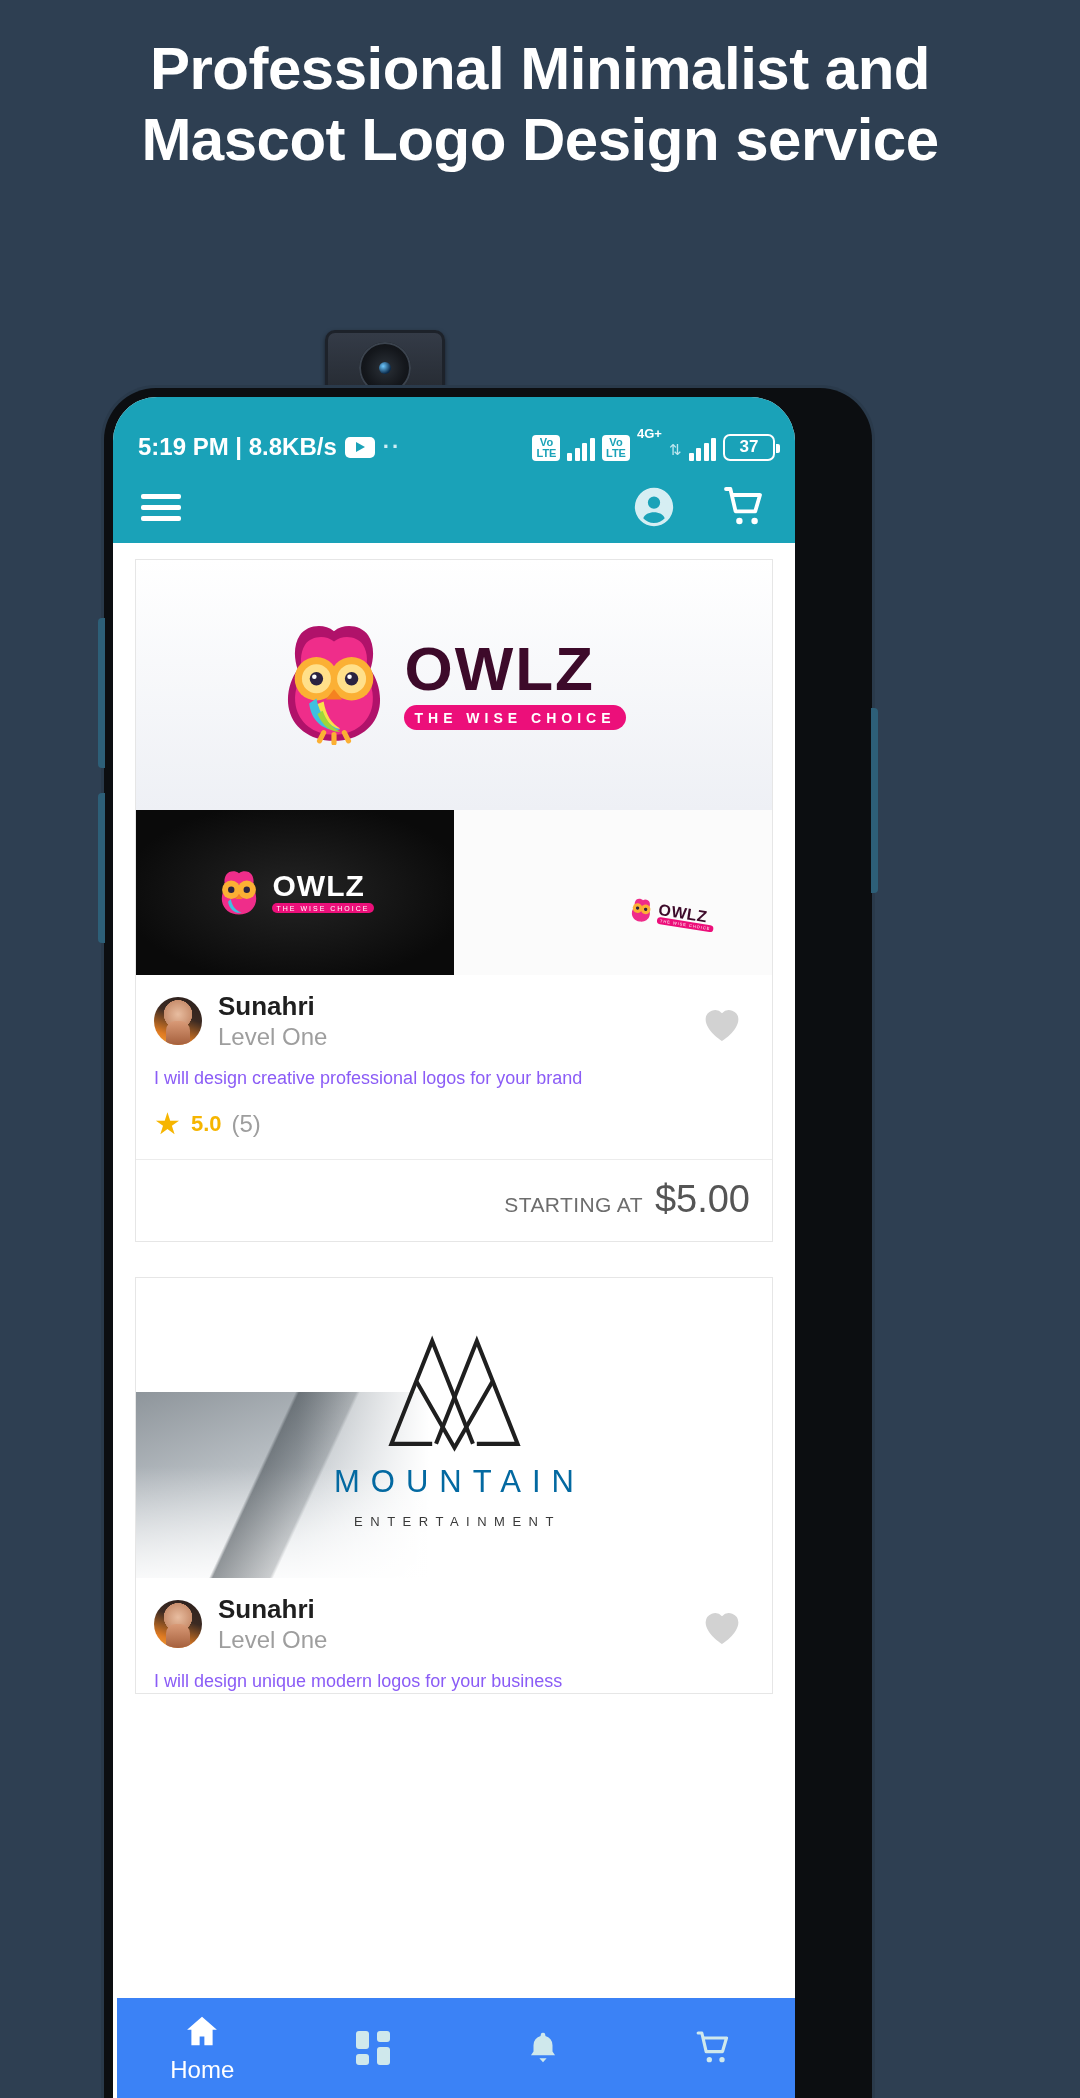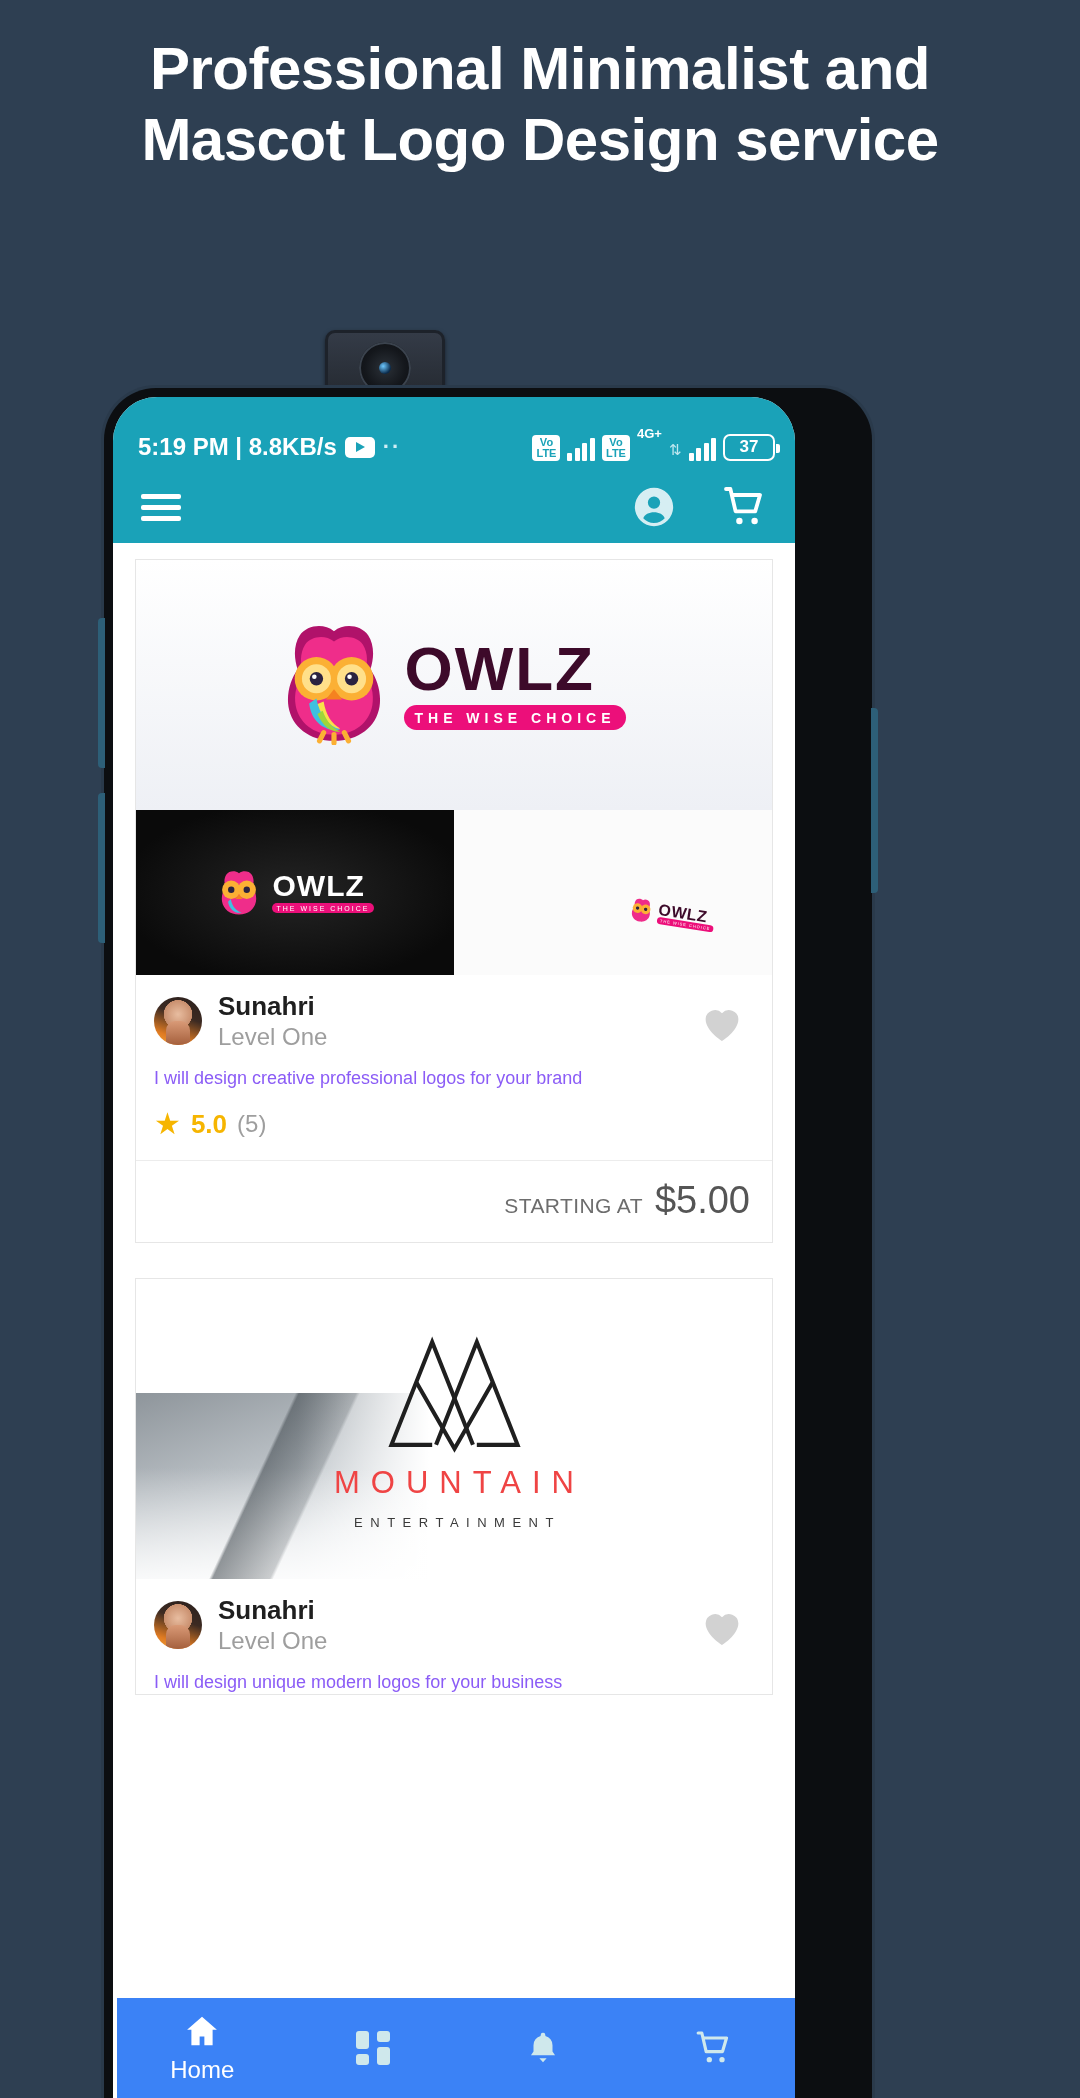--- a/index.html
+++ b/index.html
@@ -249,21 +249,21 @@
     content:""; position:absolute; left:0; bottom:0;
     width:100%; height:100%;
     background:
       linear-gradient(115deg, transparent 42%, rgba(60,68,74,.55) 43%, rgba(60,68,74,.25) 58%, transparent 59%),
       linear-gradient(to top, rgba(255,255,255,.85), transparent 60%);
   }
   .mtn-mark { width: 165px; height: 125px; position: relative; z-index: 2; }
   .mtn-name {
     position: relative; z-index: 2;
     font-size: 31px; letter-spacing: 11px;
-    color: #ef4444; margin-top: 12px; padding-left: 11px;
+    color: #0369a1; margin-top: 12px; padding-left: 11px;
   }
   .mtn-sub {
     position: relative; z-index: 2;
     font-size: 13px; letter-spacing: 7.5px;
     color: #3a3a3a; margin-top: 14px; padding-left: 7px;
   }
 
   
   .seller-row {
     display: flex; align-items: center;
@@ -292,21 +292,21 @@
   .gig-title {
     font-size: 18px; color: #8b5cf6; line-height: 1.32;
     padding: 10px 18px 0 18px;
   }
   .rating-row {
     display: flex; align-items: center; gap: 10px;
     padding: 18px 18px 20px 18px;
     border-bottom: 1px solid #ececec;
   }
   .star { color:#f6b500; font-size: 30px; line-height: 1; }
-  .rate-val { color:#f6b500; font-size: 26px; font-weight: 700; }
+  .rate-val { color:#f6b500; font-size: 22px; font-weight: 700; }
   .rate-count { color:#9e9e9e; font-size: 24px; }
   .price-row {
     display: flex; align-items: baseline; justify-content: flex-end; gap: 12px;
     padding: 18px 22px 20px 18px;
   }
   .price-label { font-size: 21px; color: #6d6d6d; letter-spacing: .4px; }
   .price-value { font-size: 38px; color: #555555; }
 
   
   .bottomnav {

